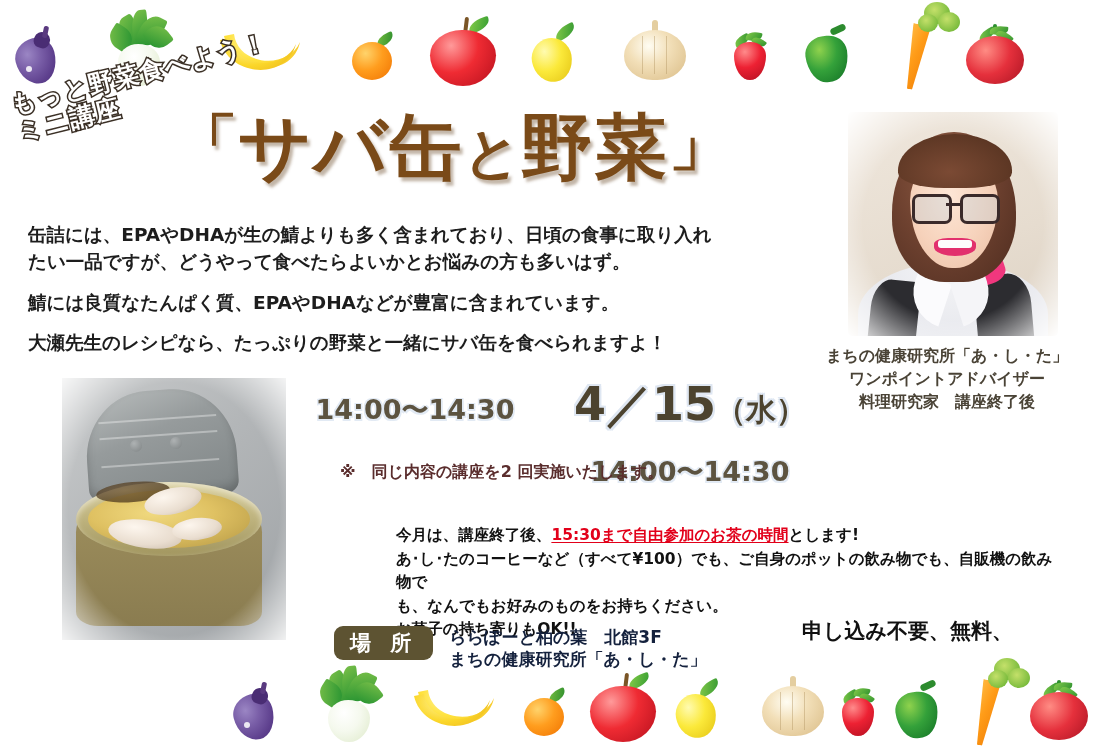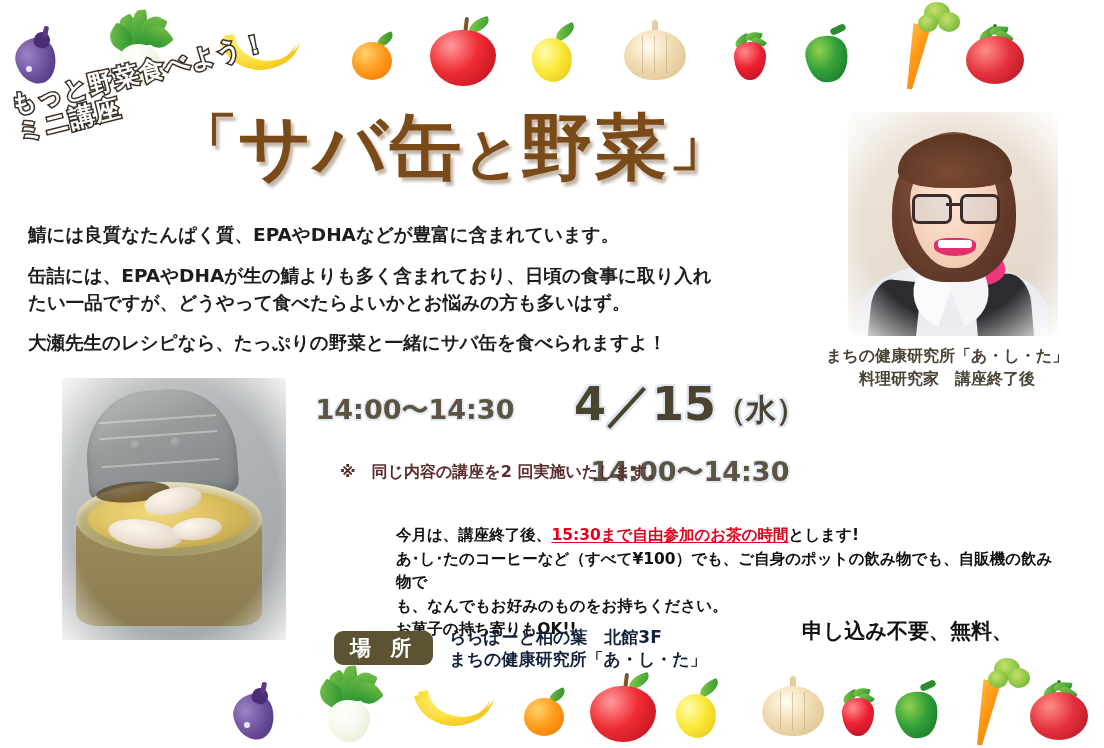--- a/index.html
+++ b/index.html
@@ -306,21 +306,21 @@
   
   #tea-block{
     position:absolute;left:396px;top:524px;width:660px;z-index:4;
     font-family:"DejaVu Sans","Liberation Sans",sans-serif;
     font-size:15.5px;font-weight:bold;color:#111111;line-height:1.52;
   }
   #tea-block .hl{color:#e2001a;text-decoration:underline;text-decoration-color:#e2001a;
     text-underline-offset:2px;}
 
   
-  #venue{position:absolute;left:334px;top:626px;z-index:5;display:flex;align-items:center;gap:16px;}
+  #venue{position:absolute;left:334px;top:626px;z-index:5;display:flex;align-items:flex-start;gap:16px;}
   #venue-badge{
     background:#5d5332;color:#ffffff;border-radius:9px;
     padding:4px 16px;font-size:21px;font-weight:bold;letter-spacing:6px;
     font-family:"DejaVu Sans","Liberation Sans",sans-serif;line-height:1.25;
     white-space:nowrap;
   }
   #venue-text{
     font-family:"DejaVu Sans","Liberation Sans",sans-serif;
     font-size:17px;font-weight:bold;color:#14213d;line-height:1.3;white-space:nowrap;
   }
@@ -404,22 +404,22 @@
   <div id="subtitle">
     <div class="line">もっと野菜食べよう！</div>
     <div class="line">ミニ講座</div>
   </div>
 
   <div id="title">
     <span class="brk">「</span><span class="big">サバ缶</span><span class="mid">と</span><span class="big">野菜</span><span class="brk">」</span>
   </div>
 
   <div id="body-copy">
+    <p>缶詰には、EPAやDHAが生の鯖よりも多く含まれており、日頃の食事に取り入れたい一品ですが、どうやって食べたらよいかとお悩みの方も多いはず。</p>
     <p>鯖には良質なたんぱく質、EPAやDHAなどが豊富に含まれています。</p>
-    <p>缶詰には、EPAやDHAが生の鯖よりも多く含まれており、日頃の食事に取り入れたい一品ですが、どうやって食べたらよいかとお悩みの方も多いはず。</p>
     <p>大瀬先生のレシピなら、たっぷりの野菜と一緒にサバ缶を食べられますよ！</p>
   </div>
 
   <div id="portrait">
     <div class="bg"></div>
     <div class="shoulder"></div>
     <div class="apron-l"></div>
     <div class="apron-r"></div>
     <div class="scarf"></div>
     <div class="collar-l"></div>
@@ -431,20 +431,21 @@
       <div class="gl left"></div>
         <div class="bridge"></div>
         <div class="gl right"></div>
     </div>
     <div class="mouth"></div>
     <div class="teeth"></div>
   </div>
 
   <div id="portrait-caption">
     <div>まちの健康研究所「あ・し・た」</div>
+    <div>ワンポイントアドバイザー</div>
     <div>料理研究家　講座終了後</div>
   </div>
 
   <div id="can-photo">
     <div class="bgm"></div>
     <div class="lid">
       <div class="ridge" style="top:28px;"></div>
       <div class="ridge" style="top:44px;"></div>
       <div class="ridge" style="top:72px;"></div>
       <div class="knob" style="left:44px;top:48px;"></div>

